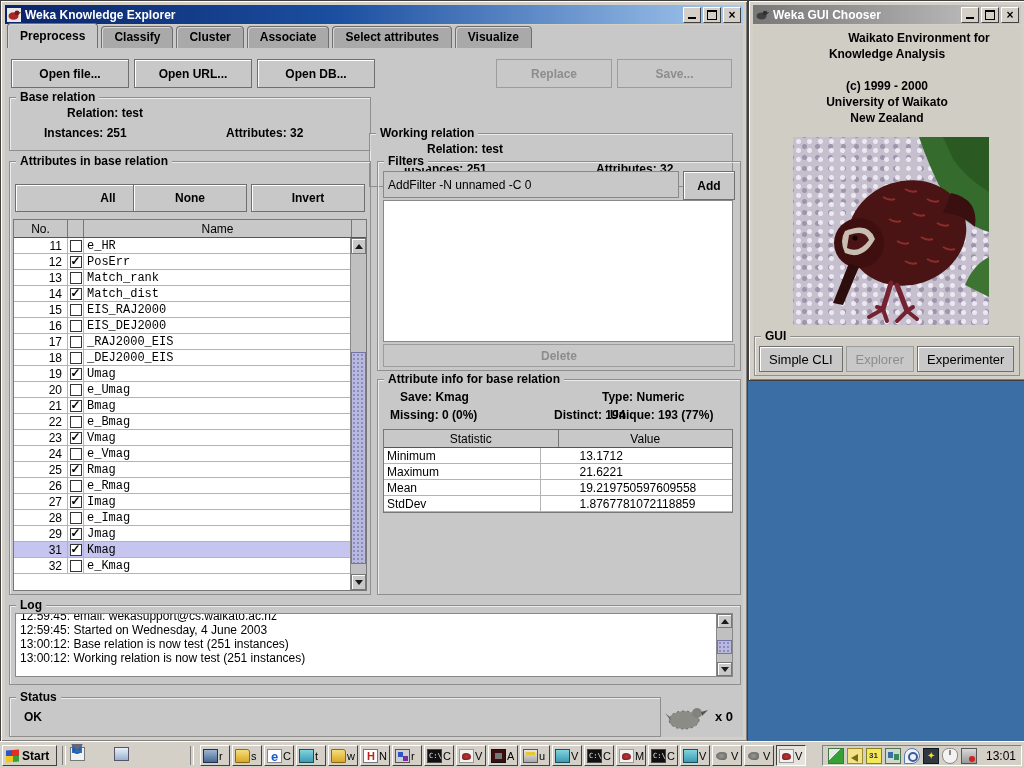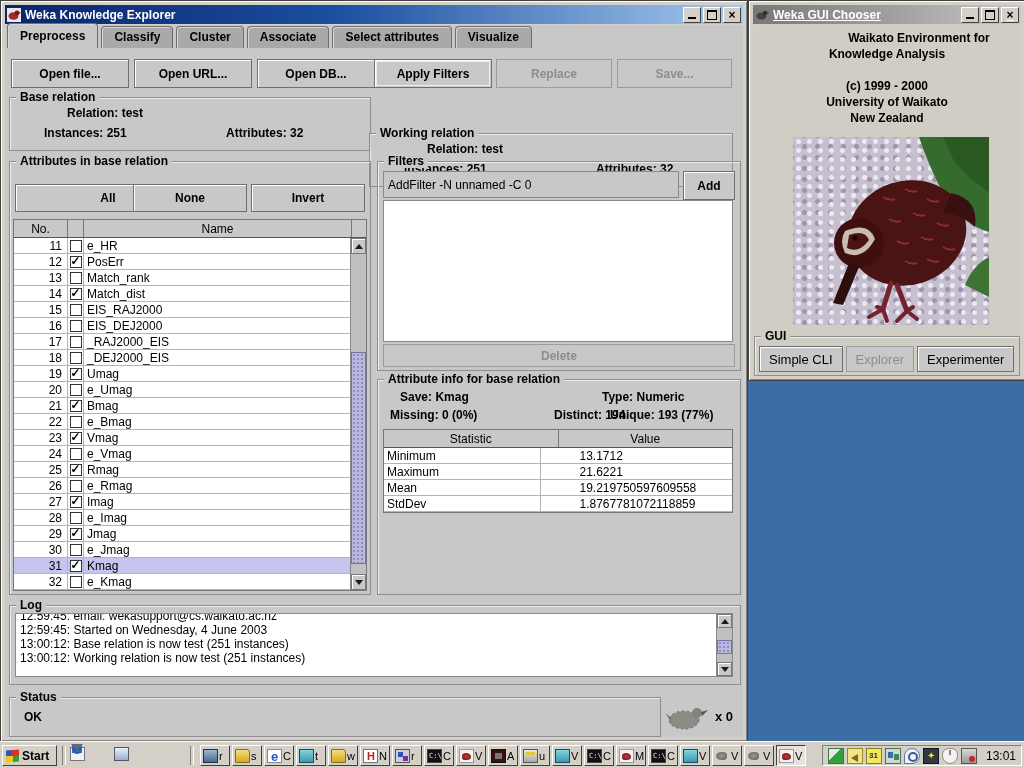--- a/index.html
+++ b/index.html
@@ -4,21 +4,21 @@
 <style>
   html,body{margin:0;padding:0;}
   .screen{position:relative;width:1024px;height:768px;background:#3a6ea5;overflow:hidden;
           font-family:"Liberation Sans",sans-serif;font-size:12px;color:#000;}
   
   .oswin{position:absolute;background:#d4d0c8;border:1px solid #404040;
          box-shadow:inset 1px 1px 0 #fff, inset -1px -1px 0 #808080, inset 2px 2px 0 #d4d0c8;}
   .titlebar{position:absolute;left:4px;top:4px;right:4px;height:19px;display:flex;align-items:center;
             padding:0 2px;color:#fff;font-weight:bold;font-size:12px;}
   .titlebar.active{background:linear-gradient(90deg,#0a246a 0%,#1b4fa0 45%,#a6caf0 100%);}
-  .titlebar.inactive{background:linear-gradient(90deg,#787878 0%,#9a9a9a 45%,#c8c8c8 100%);text-decoration:underline;}
+  .titlebar.inactive{background:linear-gradient(90deg,#787878 0%,#9a9a9a 45%,#c8c8c8 100%);}
   .titlebar .ticon{width:14px;height:14px;margin-right:4px;flex:none;}
   .titlebar .ttext{flex:1;white-space:nowrap;overflow:hidden;}
   .winbtns{display:flex;gap:2px;}
   .wbtn{width:16px;height:14px;background:#d4d0c8;border:1px solid;border-color:#fff #404040 #404040 #fff;
         display:flex;align-items:center;justify-content:center;font-size:10px;line-height:10px;color:#000;}
   .glyph-min{width:8px;height:2px;background:#000;margin-top:7px;}
   .glyph-max{width:8px;height:7px;border:1px solid #000;border-top-width:2px;}
   .glyph-close{font-weight:bold;font-size:12px;}
   
   .client{position:absolute;background:#c8c8c8;}
@@ -36,21 +36,21 @@
   
   .attrtable{position:absolute;left:12px;top:218px;width:354px;height:372px;border:1px solid #777;background:#fff;box-sizing:border-box;}
   .thead{display:flex;height:18px;background:#c8c8c8;border-bottom:1px solid #555;box-sizing:border-box;}
   .th{border-right:1px solid #777;display:flex;align-items:center;justify-content:center;box-sizing:border-box;}
   .rows{position:absolute;left:0;top:18px;width:338px;}
   .trow{display:flex;height:16px;border-bottom:1px solid #b4b4b4;box-sizing:border-box;background:#fff;}
   .trow.selected{background:#c5c5f0;}
   .td{box-sizing:border-box;border-right:1px solid #b4b4b4;display:flex;align-items:center;overflow:hidden;}
   .td.no{width:54px;justify-content:flex-end;padding-right:5px;}
   .td.cbc{width:16px;justify-content:center;}
-  .td.nm{width:268px;padding-left:3px;border-right:none;}
+  .td.nm{width:268px;padding-left:3px;border-right:none;font-family:Liberation Mono, monospace;}
   .cb{width:10px;height:10px;background:#fff;border:1px solid #333;position:relative;}
   .cb.checked::after{content:"✓";position:absolute;left:0px;top:-3px;font-weight:bold;font-size:12px;color:#000;}
   
   .vsb{position:absolute;width:16px;background:#c0c0c0;border-left:1px solid #888;box-sizing:border-box;}
   .sbtn{position:absolute;left:0;width:15px;height:16px;background:#c8c8c8;border:1px solid #777;
         box-shadow:inset 1px 1px 0 #fff;box-sizing:border-box;display:flex;align-items:center;justify-content:center;}
   .tri-up{width:0;height:0;border-left:4px solid transparent;border-right:4px solid transparent;border-bottom:5px solid #1a1a1a;}
   .tri-dn{width:0;height:0;border-left:4px solid transparent;border-right:4px solid transparent;border-top:5px solid #1a1a1a;}
   .thumb{position:absolute;left:0;width:15px;background-color:#b9b9dd;border:1px solid #7474a8;box-sizing:border-box;
          background-image:radial-gradient(#8c8cc0 28%, transparent 32%);background-size:4px 4px;}
@@ -184,23 +184,20 @@
 
     <div class="btn" style="left:10px;top:58px;width:116px;height:27px;">
         <span>Open file...</span>
       </div>
     <div class="btn" style="left:133px;top:58px;width:116px;height:27px;">
         <span>Open URL...</span>
       </div>
     <div class="btn" style="left:256px;top:58px;width:116px;height:27px;">
         <span>Open DB...</span>
       </div>
-    <div class="btn focused" style="left:373px;top:58px;width:116px;height:27px;">
-        <span>Apply Filters</span>
-      </div>
     <div class="btn disabled" style="left:495px;top:58px;width:114px;height:27px;">
         <span>Replace</span>
       </div>
     <div class="btn disabled" style="left:616px;top:58px;width:113px;height:27px;">
         <span>Save...</span>
       </div>
 
     <div class="group" style="left:8px;top:96px;width:360px;height:52px;">
       <span class="glabel">Base relation</span>
       <span class="boldlbl" style="left:57px;top:8px;">Relation: test</span>
@@ -362,27 +359,20 @@
               <span class="cb"></span>
             </span>
             <span class="td nm">e_Imag</span>
           </div>
           <div class="trow">
             <span class="td no">29</span>
             <span class="td cbc">
               <span class="cb checked"></span>
             </span>
             <span class="td nm">Jmag</span>
-          </div>
-          <div class="trow">
-            <span class="td no">30</span>
-            <span class="td cbc">
-              <span class="cb"></span>
-            </span>
-            <span class="td nm">e_Jmag</span>
           </div>
           <div class="trow selected">
             <span class="td no">31</span>
             <span class="td cbc">
               <span class="cb checked"></span>
             </span>
             <span class="td nm">Kmag</span>
           </div>
           <div class="trow">
             <span class="td no">32</span>

